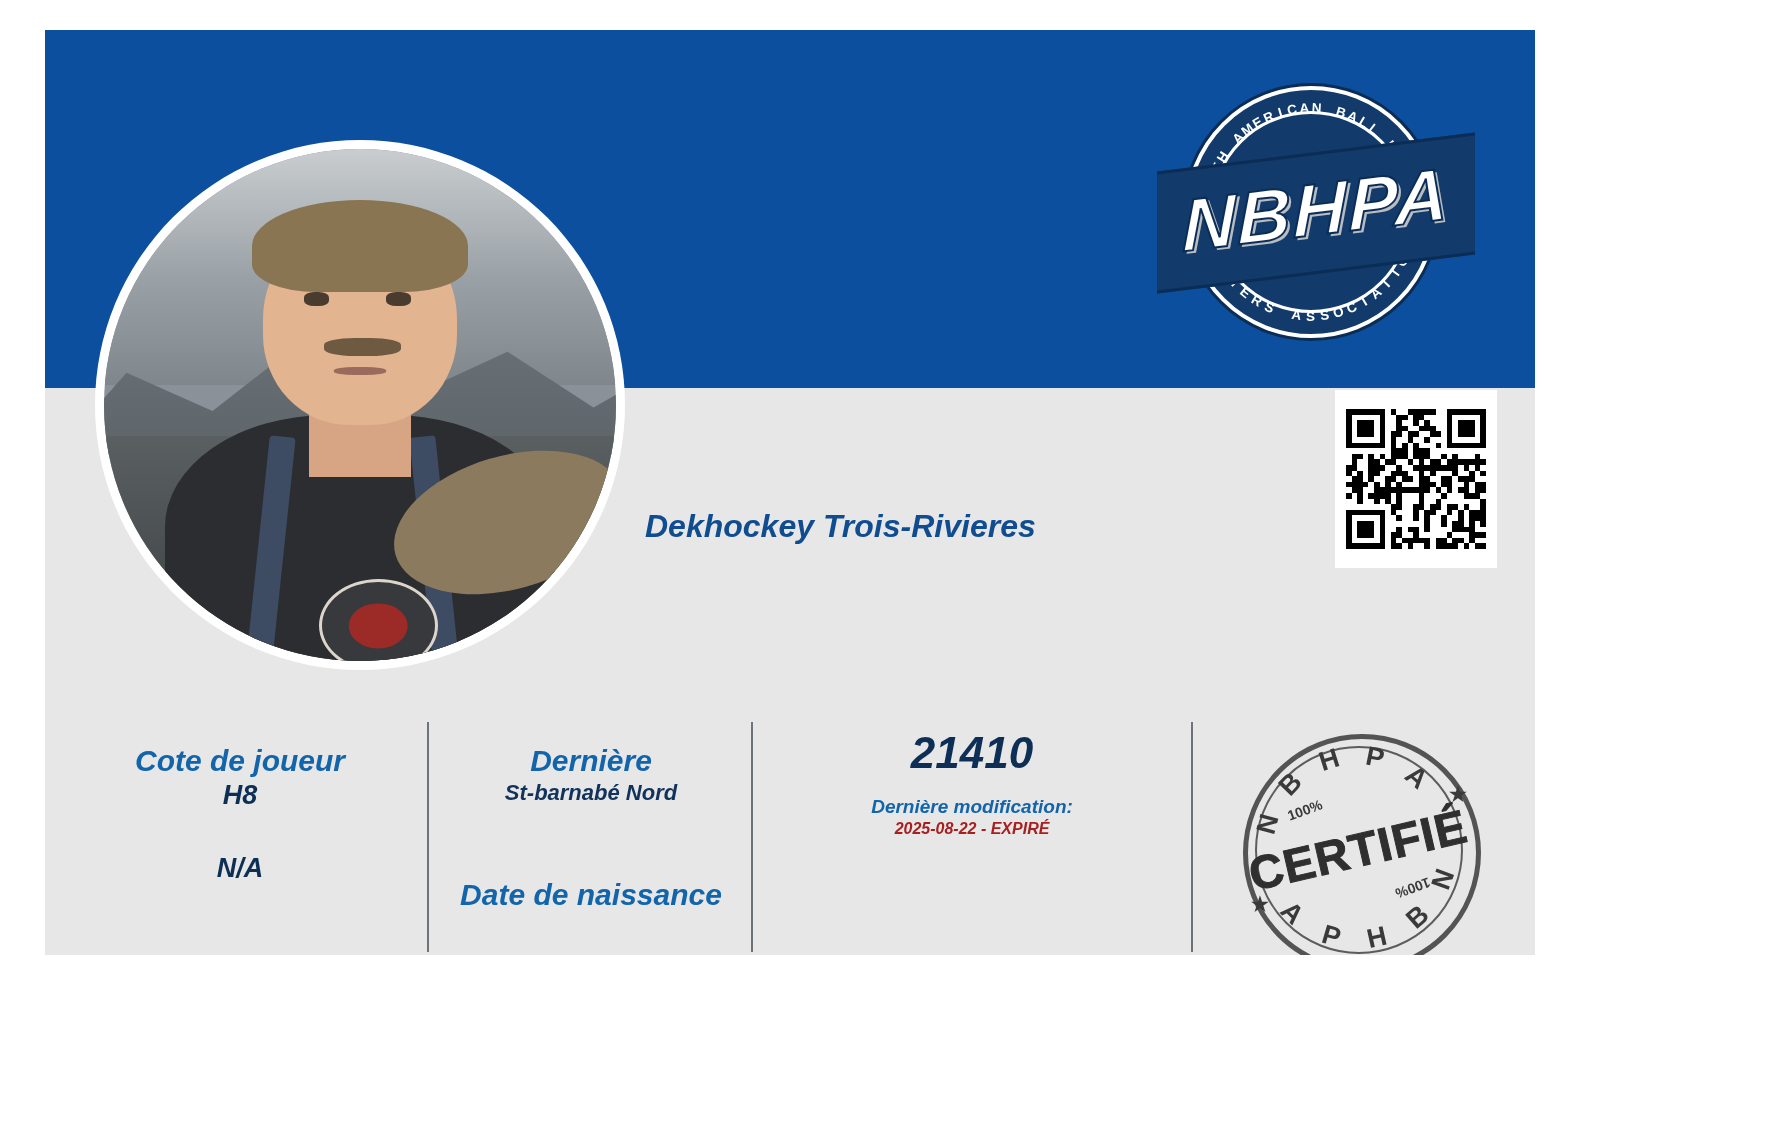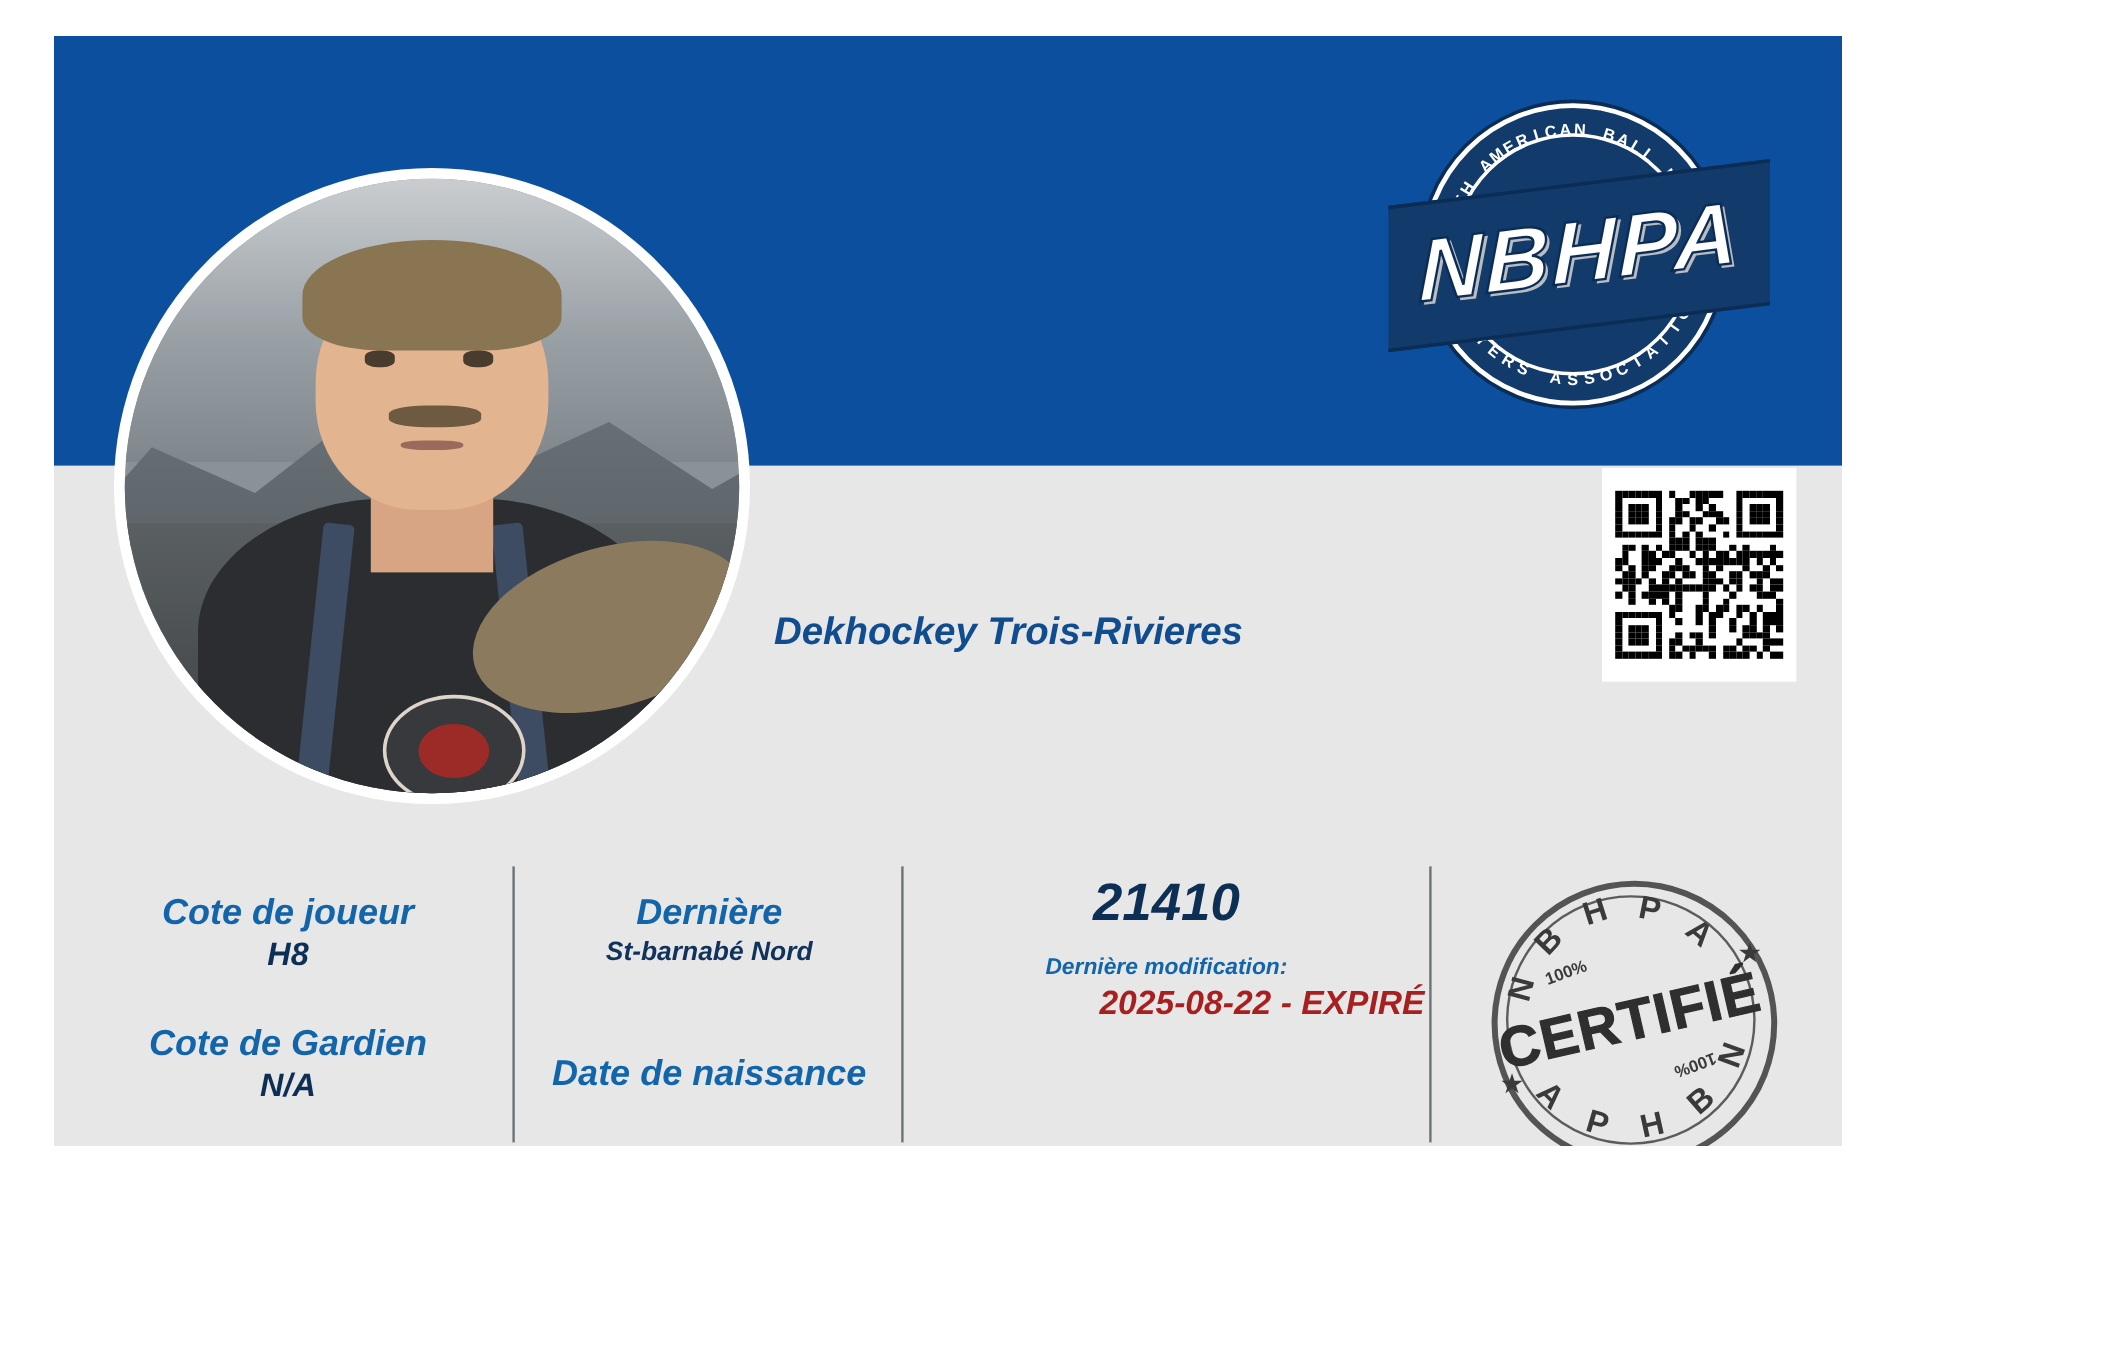--- a/index.html
+++ b/index.html
@@ -258,21 +258,21 @@
   .col-b { left: 392px; top: 38px; width: 308px; }
   .col-b .val-small { font-size: 22px; font-weight: bold; font-style: italic; color: #11325b; }
   .col-b .pair2 { margin-top: 72px; }
 
   .col-c { left: 712px; top: 20px; width: 430px; }
   .matricule-lbl { font-size: 31px; font-weight: bold; font-style: italic; color: #1264ab; }
   .matricule-val { font-size: 44px; font-weight: bold; font-style: italic; color: #0e2f55; margin-top: 2px; }
   .meta-lbl { font-size: 19px; font-weight: bold; font-style: italic; color: #1264ab; margin-top: 18px; }
   .meta-val { font-size: 21px; font-weight: bold; font-style: italic; color: #0e2f55; }
   .exp-lbl { font-size: 19px; font-weight: bold; font-style: italic; color: #1264ab; margin-top: 6px; }
-  .exp-val { font-size: 28px; font-weight: bold; font-style: italic; color: #a81f1f; margin-top: 2px; text-align: right; }
+  .exp-val { font-size: 16px; font-weight: bold; font-style: italic; color: #a81f1f; margin-top: 2px; }
 
   
   .stamp {
     position: absolute;
     left: 1182px;
     top: 18px;
     width: 262px;
     height: 252px;
   }
   .stamp-ring {
@@ -1029,21 +1029,20 @@
 
   <div class="info">
     <div class="divider d1"></div>
     <div class="divider d2"></div>
     <div class="divider d3"></div>
 
     <div class="col col-a">
       <div class="lbl">Cote de joueur</div>
       <div class="val">H8</div>
       <div class="pair2">
-        <div class="lbl">Cote de Gardien</div>
         <div class="val">N/A</div>
       </div>
     </div>
 
     <div class="col col-b">
       <div class="lbl">Dernière</div>
       <div class="val val-small">St-barnabé Nord</div>
       <div class="pair2">
         <div class="lbl">Date de naissance</div>
         <div class="val val-small"></div>

